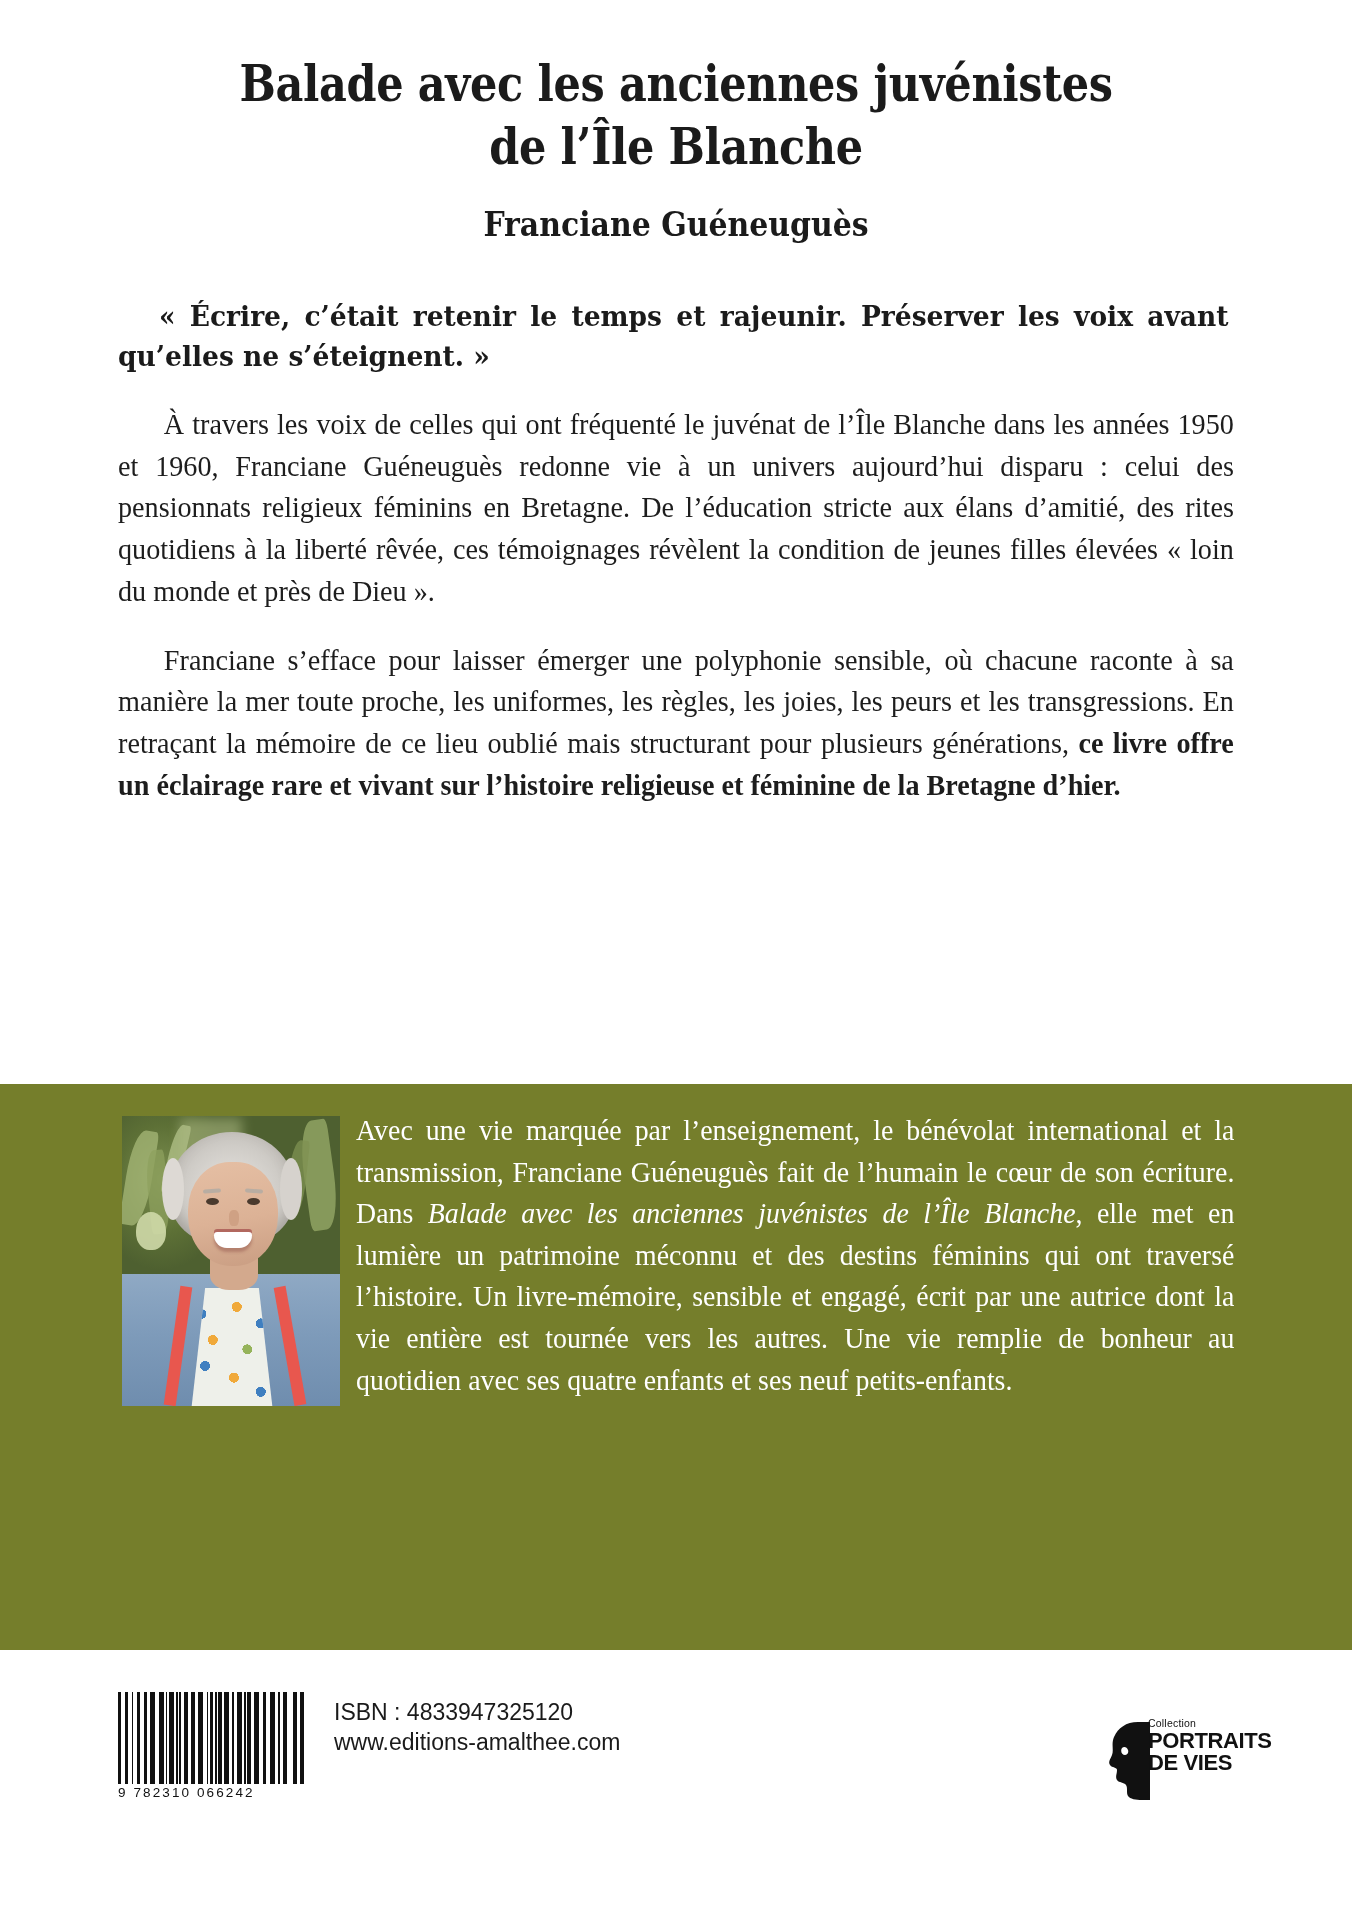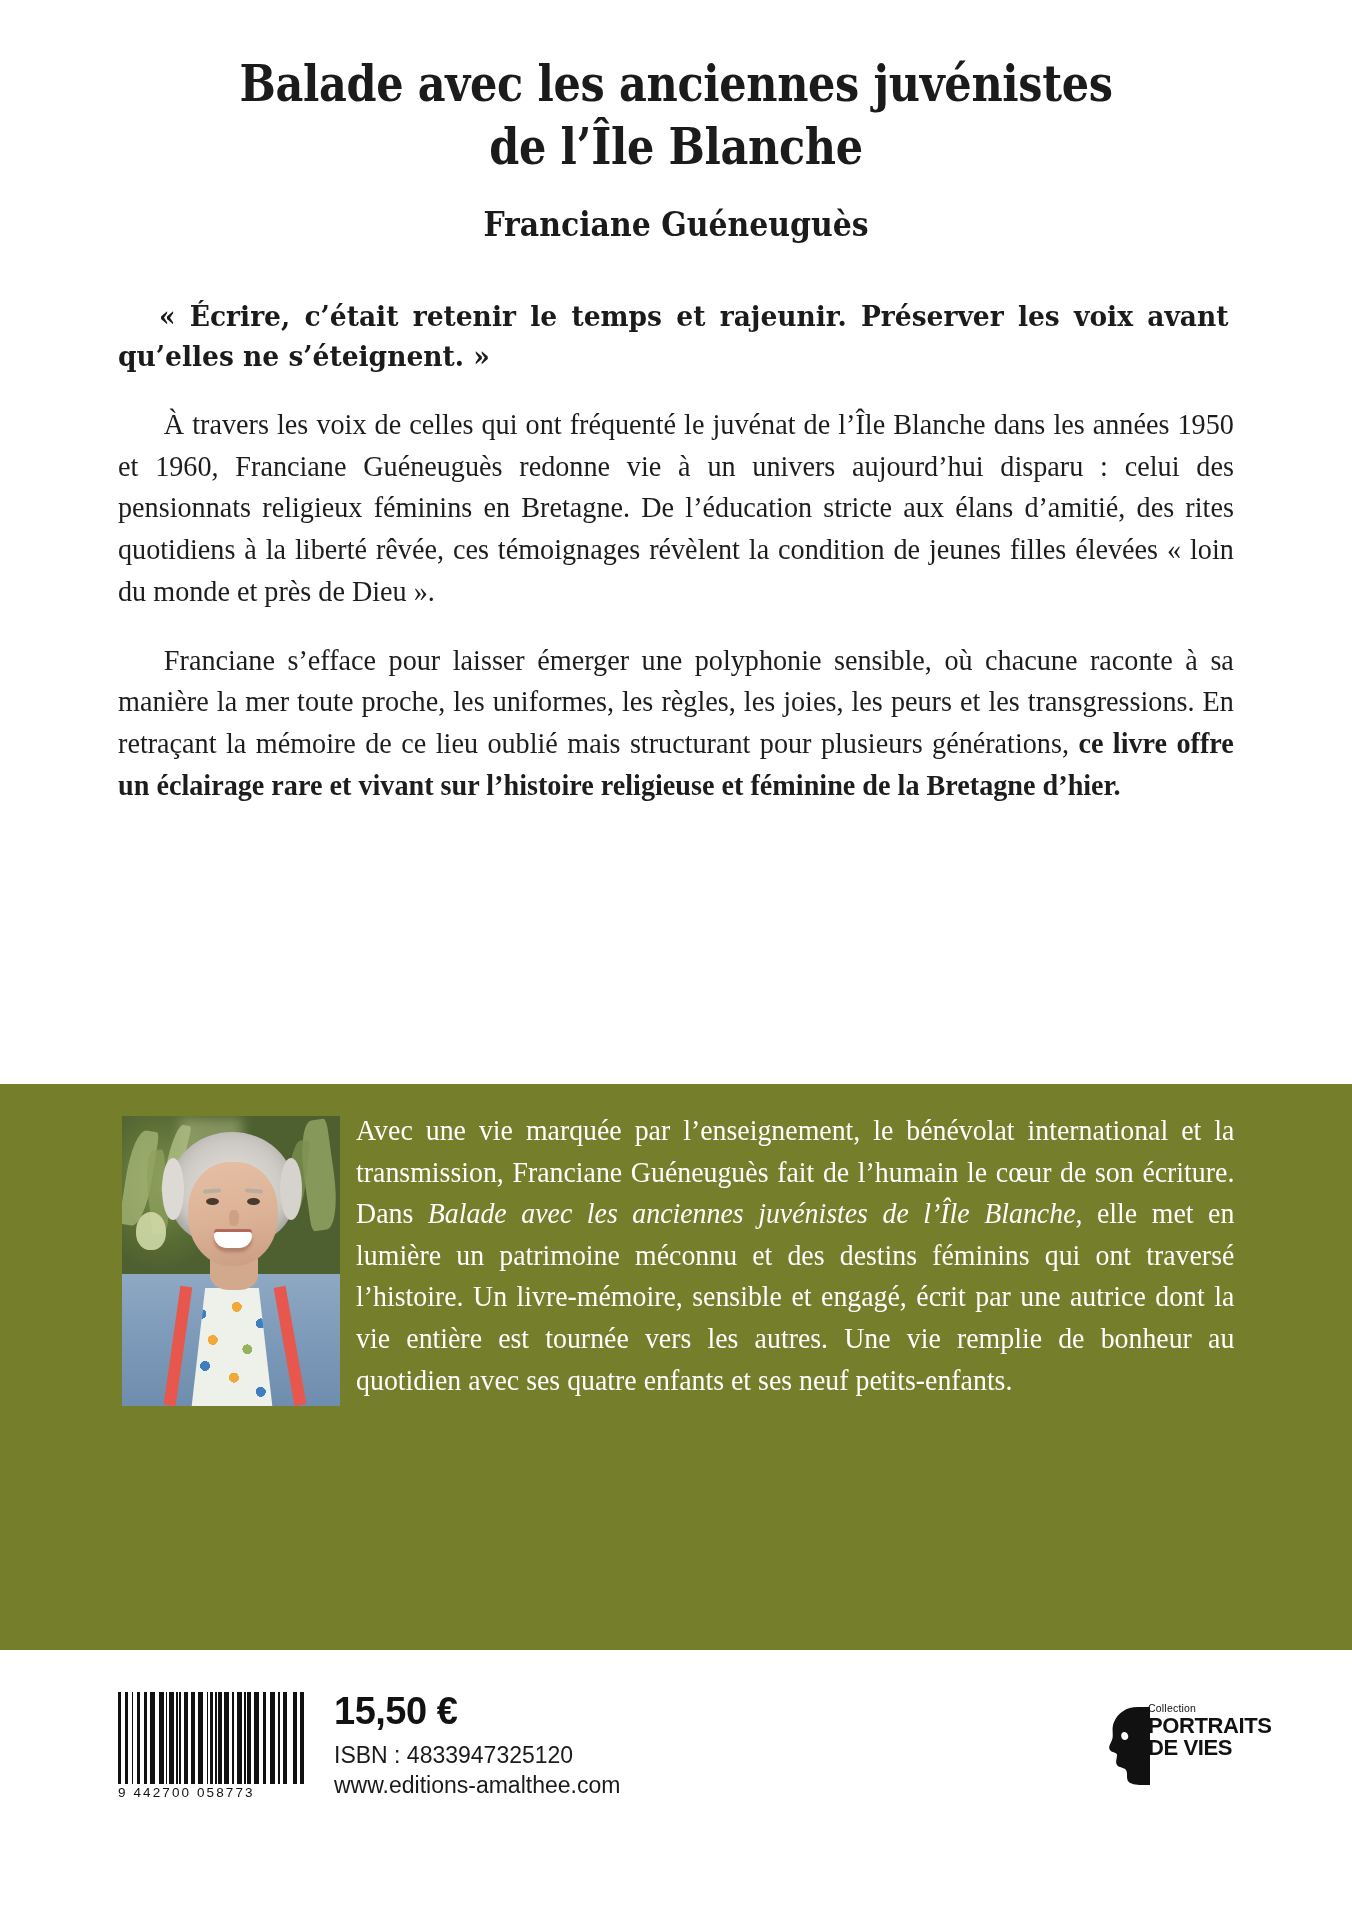--- a/index.html
+++ b/index.html
@@ -231,21 +231,21 @@
   .isbn, .site {
     font-size: 23px;
     font-weight: 400;
     line-height: 1.32;
     color: #1a1a1a;
   }
   .isbn { margin-top: 7px; }
 
   .collection-logo {
     margin-left: auto;
-    margin-top: 13px;
+    margin-top: 28px;
     width: 126px;
     height: 92px;
     position: relative;
   }
   .logo-face {
     position: absolute; left: 0; top: 6px; width: 42px; height: 78px;
   }
   .logo-text {
     position: absolute; left: 40px; top: 2px; width: 88px;
     font-family: "Liberation Sans", sans-serif;
@@ -378,25 +378,24 @@
         <div class="sp" style="width:1.834862385321101%"></div>
         <div class="bar" style="width:0.9174311926605505%"></div>
         <div class="sp" style="width:1.834862385321101%"></div>
         <div class="bar" style="width:1.834862385321101%"></div>
         <div class="sp" style="width:1.834862385321101%"></div>
         <div class="sp" style="width:1.834862385321101%"></div>
         <div class="bar" style="width:1.834862385321101%"></div>
         <div class="sp" style="width:1.834862385321101%"></div>
         <div class="bar" style="width:1.834862385321101%"></div>
       </div>
-    <div class="barcode-digits">9  442700  058773</div>
+    <div class="barcode-digits">9  782310  066242</div>
   </div>
 
   <div class="price-block">
-    <div class="price">15,50 €</div>
     <div class="isbn">ISBN : 4833947325120</div>
     <div class="site">www.editions-amalthee.com</div>
   </div>
 
   <div class="collection-logo">
     <svg class="logo-face" viewBox="0 0 42 78">
       <path fill="#111" d="M30 0 C18 0 10 6 6 15 C3 22 6 28 4 33 C2 38 0 40 2 43 C4 46 9 45 9 48 C9 52 7 55 9 58 C11 61 16 60 18 63 C20 66 18 71 20 74 C22 77 28 78 34 78 L42 78 L42 0 Z M14 26 C16 24 19 25 20 28 C21 31 19 33 17 33 C14 33 12 29 14 26 Z"></path>
     </svg>
     <div class="logo-text">
       <div class="logo-coll">Collection</div>

